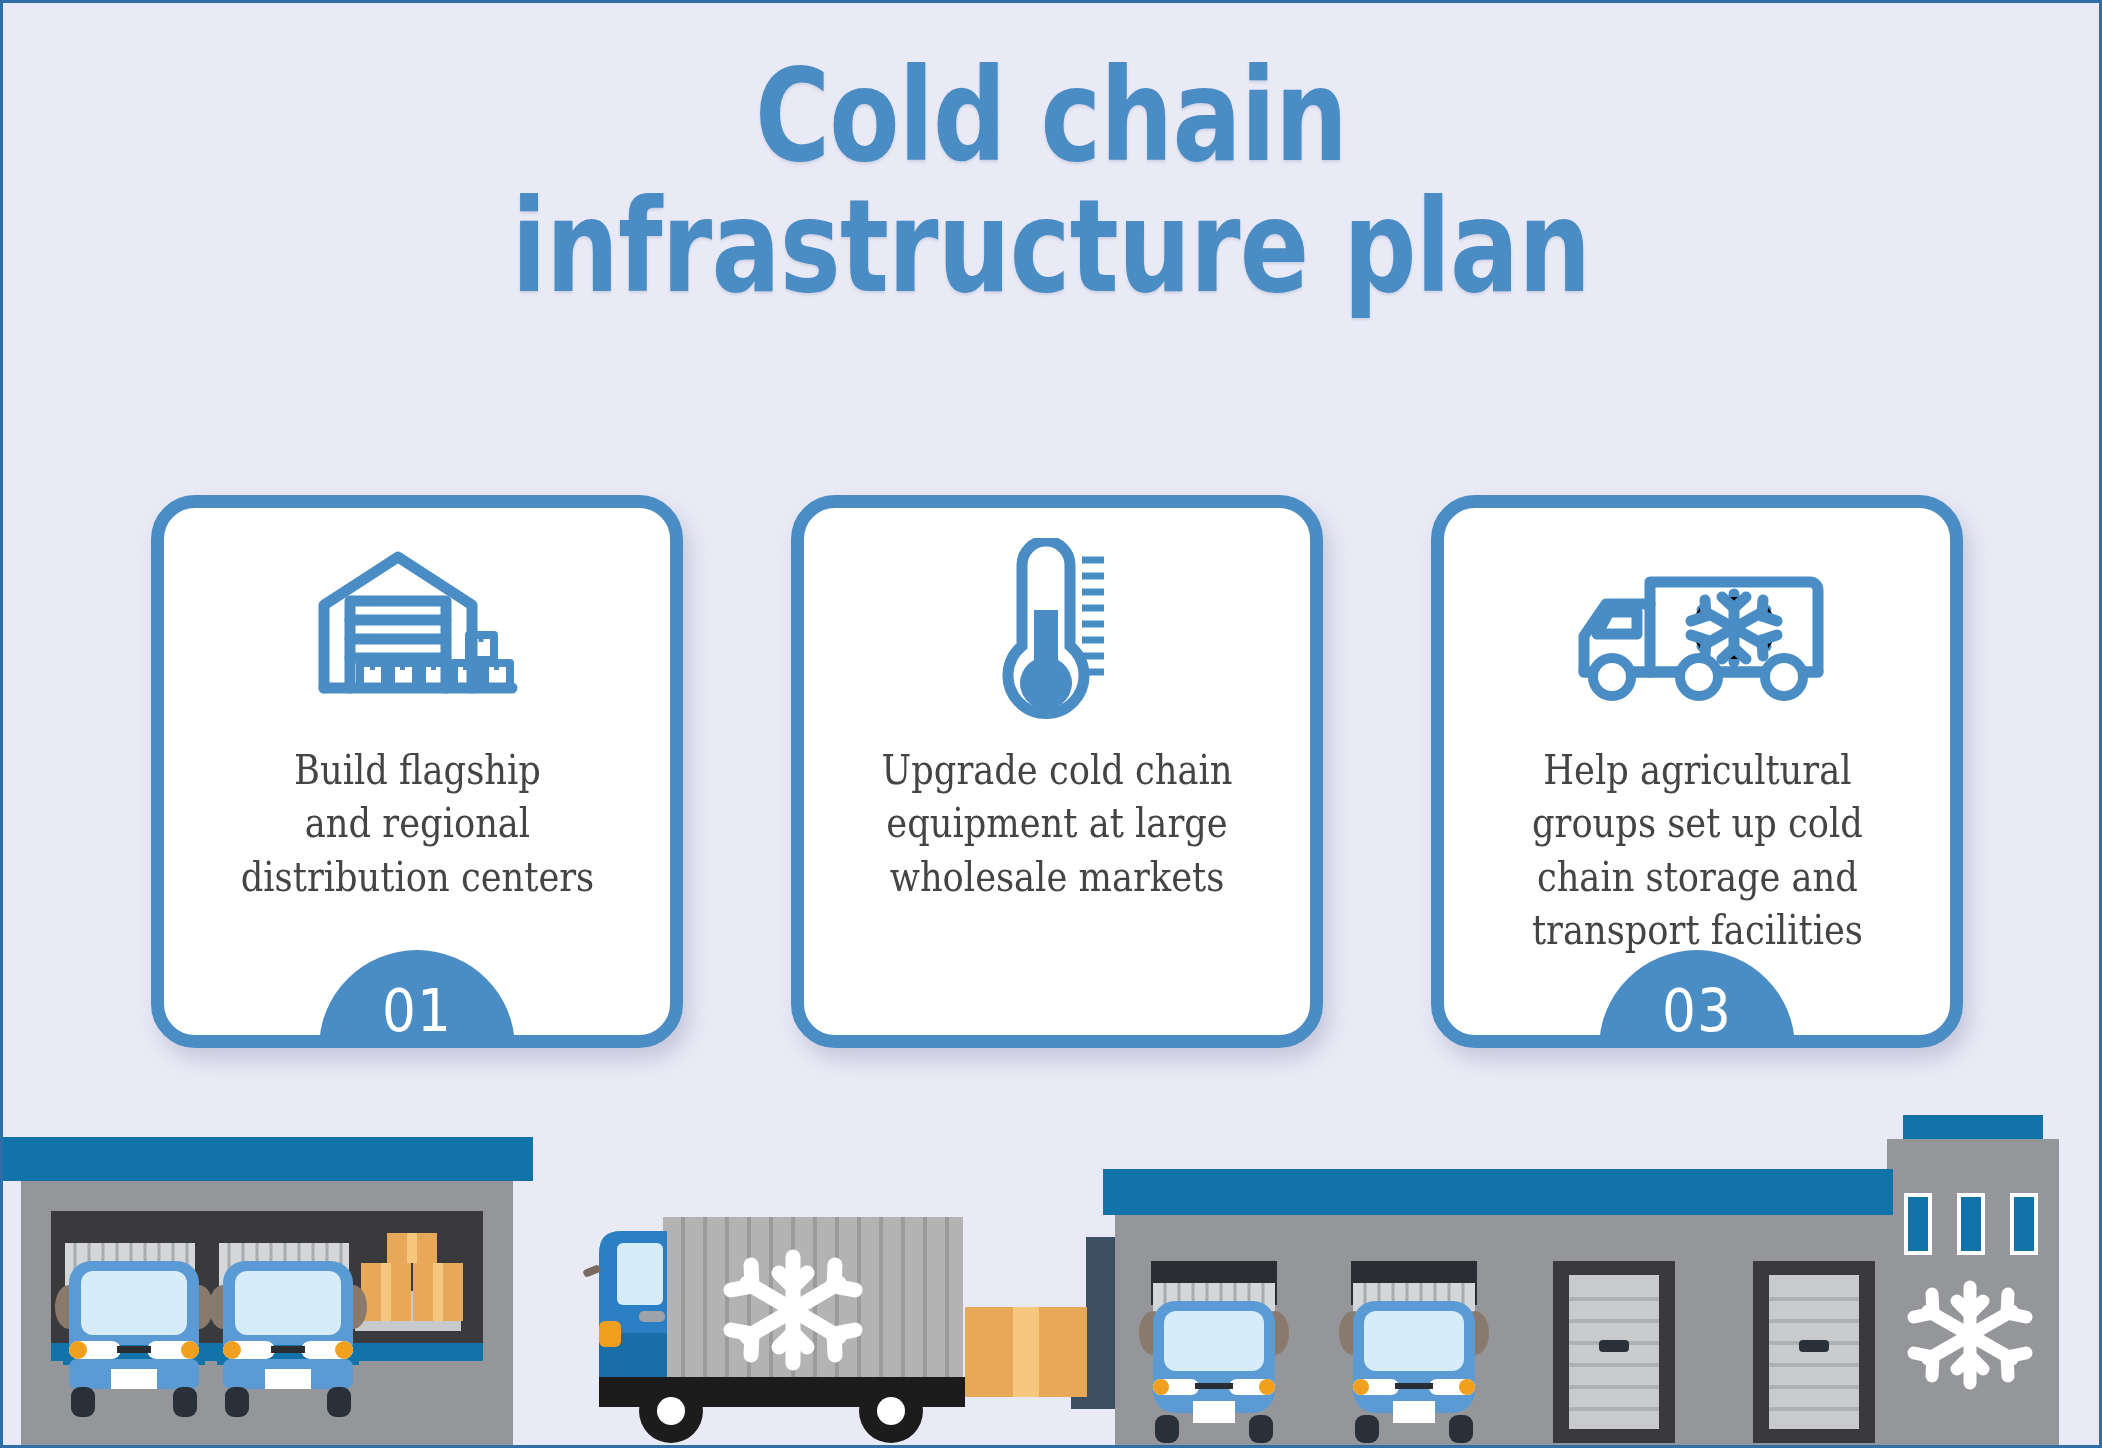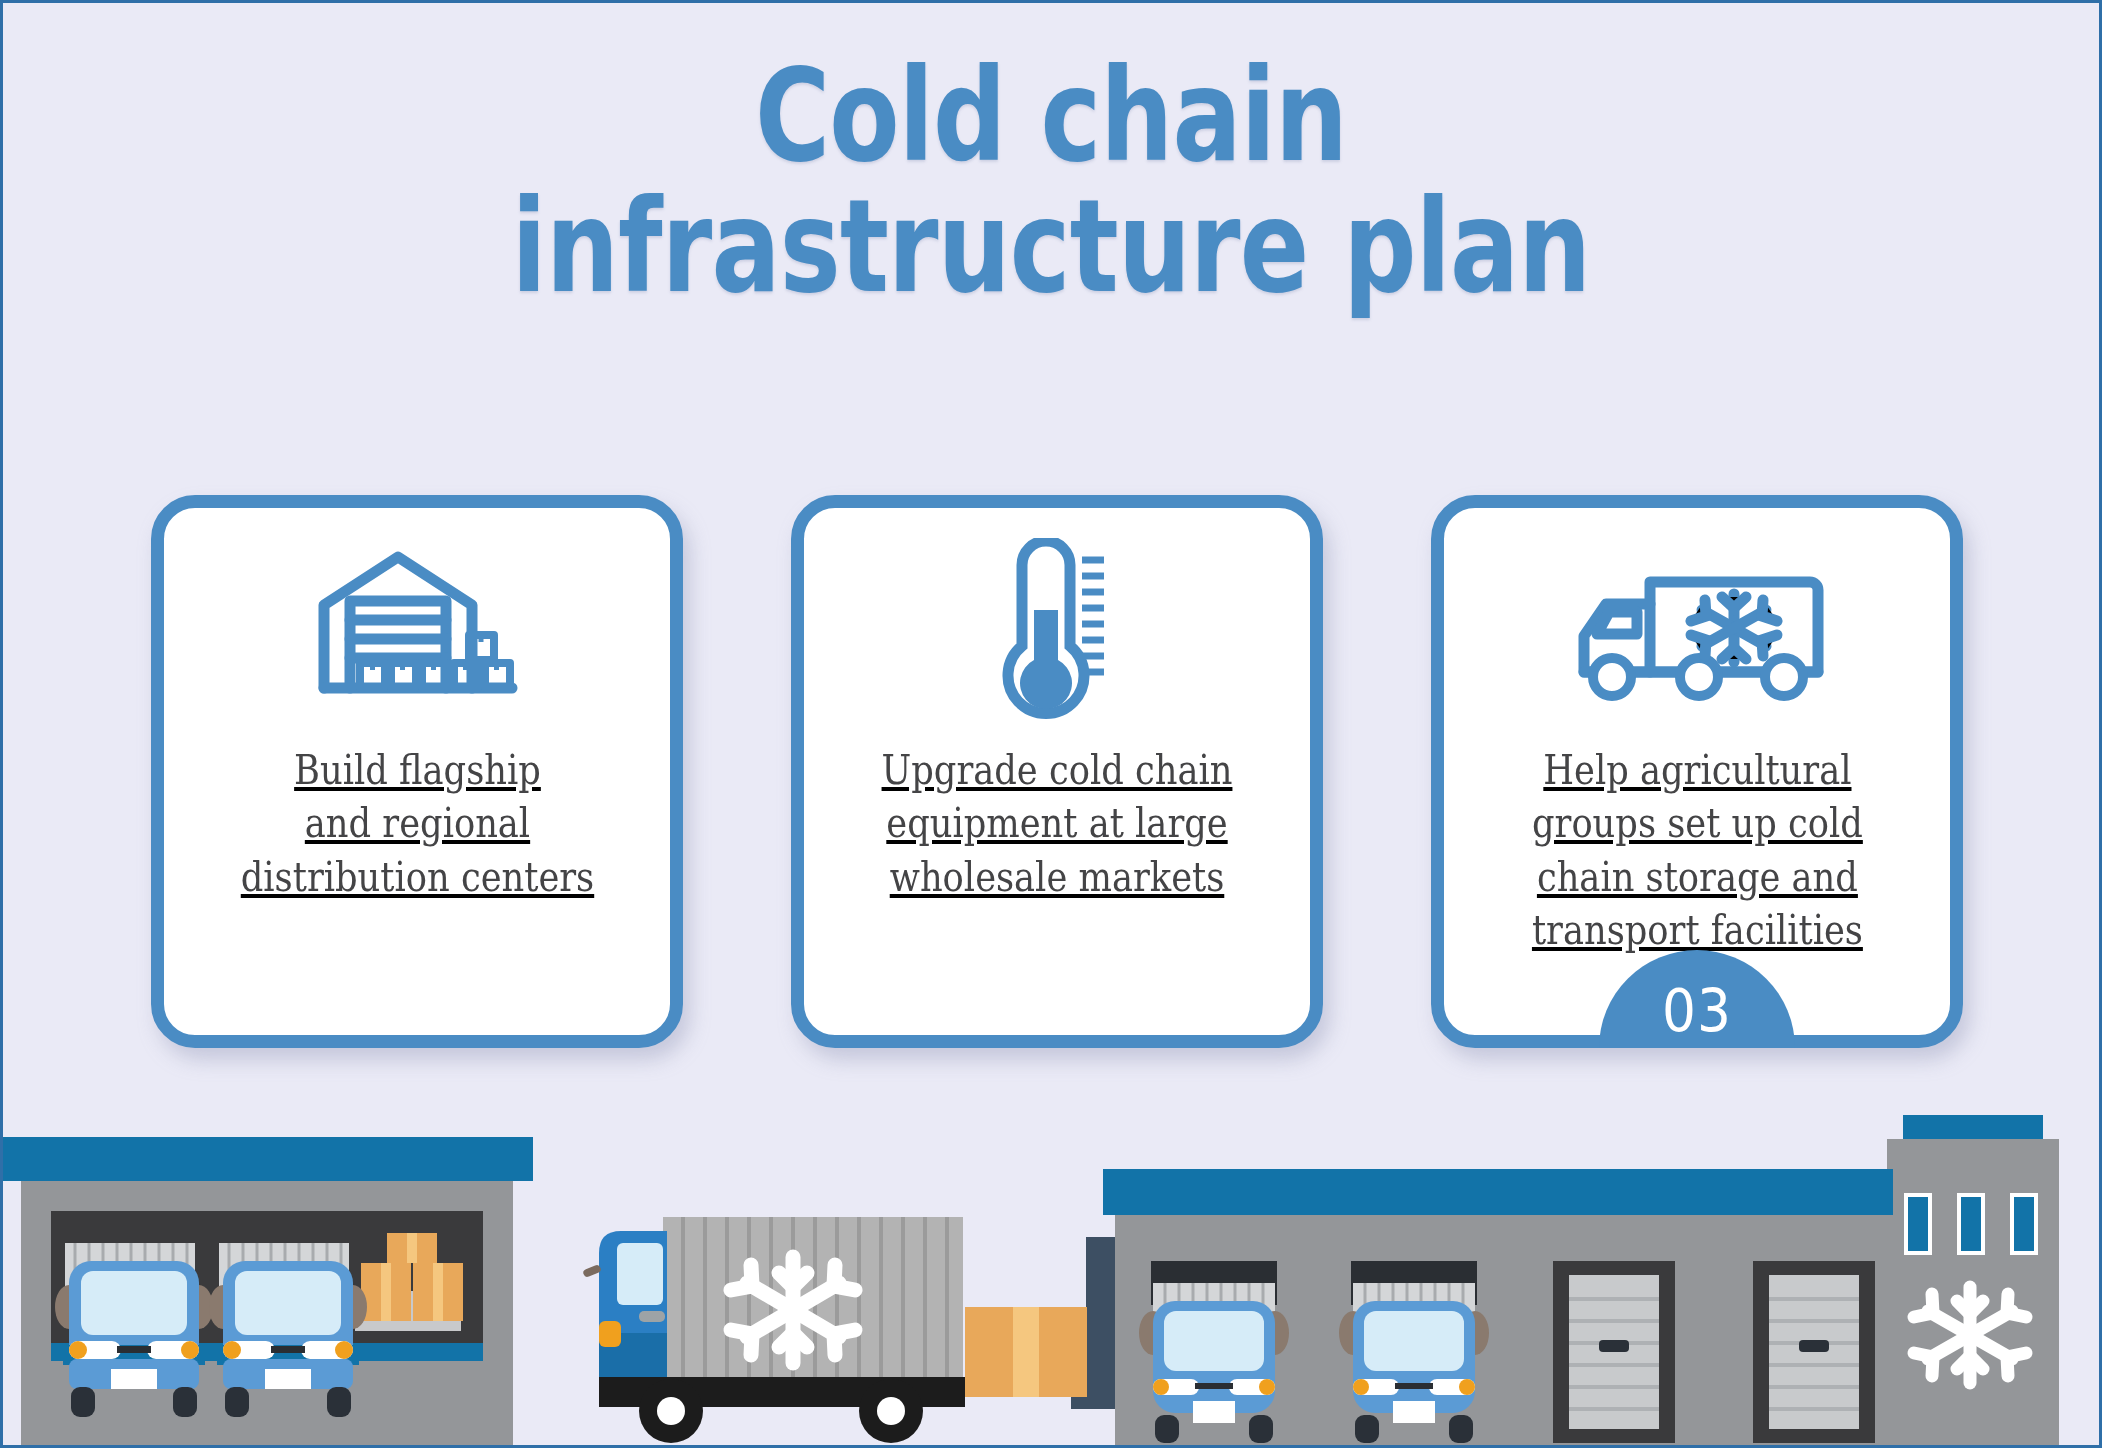--- a/index.html
+++ b/index.html
@@ -46,21 +46,20 @@
   .card {
     position:relative;
     width:532px; height:553px;
     background:#ffffff;
     border:13px solid #4a8cc4;
     border-radius:44px;
     filter:drop-shadow(7px 12px 10px rgba(120,128,165,.32));
     display:flex;
     flex-direction:column;
     align-items:center;
-    text-decoration:underline;
   }
   .card-icon {
     height:228px;
     display:flex;
     align-items:center;
     justify-content:center;
     margin-top:8px;
   }
   .card-text {
     color:#444446;
@@ -131,20 +130,23 @@
             <rect x="167" y="92" width="25" height="25"></rect>
           </g>
           <g fill="none" stroke="#4a8cc4" stroke-width="5">
             <path d="M70.5 120 v7 M100.5 120 v7 M131.5 120 v7 M163.5 120 v7 M194.5 120 v7 M179 92 v7"></path>
           </g>
         </svg>
       </div>
       <div class="card-text">Build flagship
 and regional
 distribution centers</div>
+      <div class="badge">
+        <span>01</span>
+      </div>
     </div>
 
     <div class="card">
       <div class="card-icon">
         <svg width="150" height="185" viewBox="0 0 150 185">
           <path d="M40 27 a24 24 0 0 1 48 0 V108 a38 38 0 1 1 -48 0 Z" fill="none" stroke="#4a8cc4" stroke-width="11"></path>
           <path d="M52 72 h24 v50 a26 26 0 1 1 -24 0 Z" fill="#4a8cc4"></path>
           <g stroke="#4a8cc4" stroke-width="7" stroke-linecap="butt">
             <path d="M100 22 h22"></path>
               <path d="M100 38 h22"></path>

